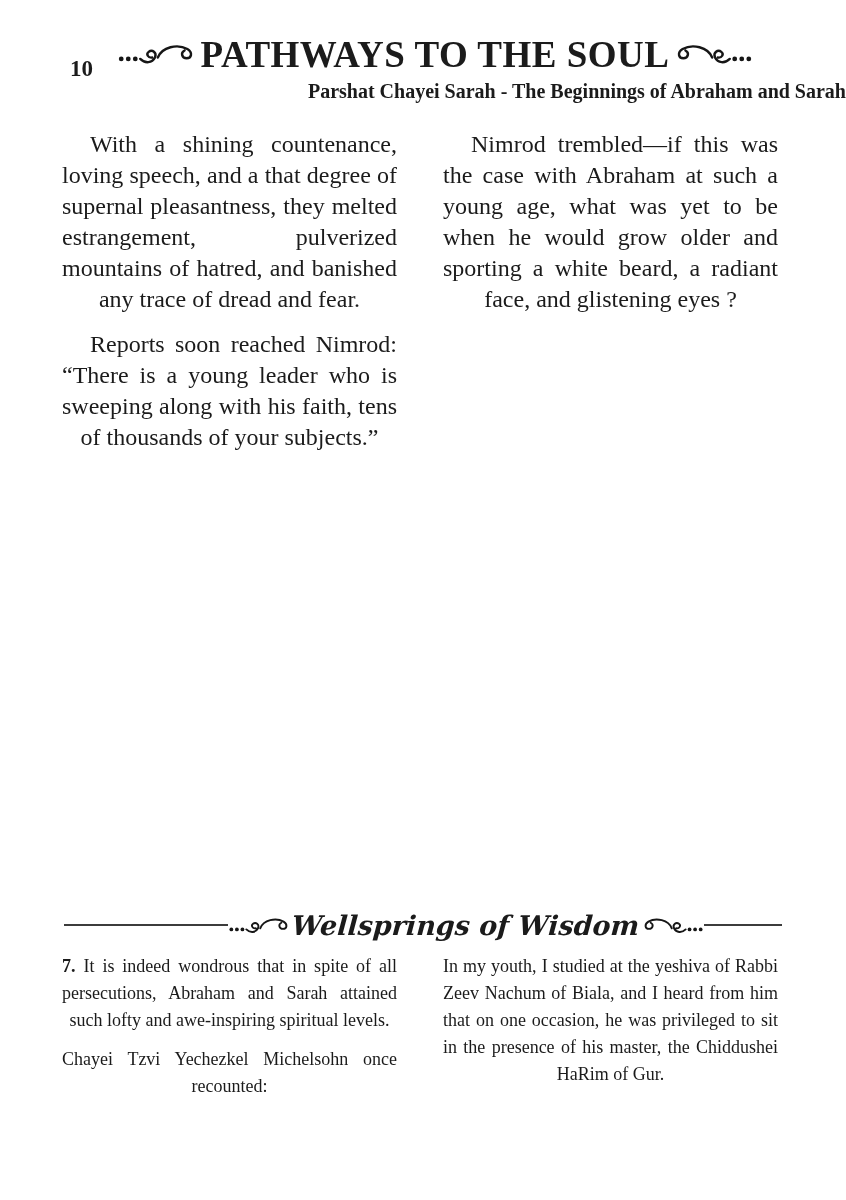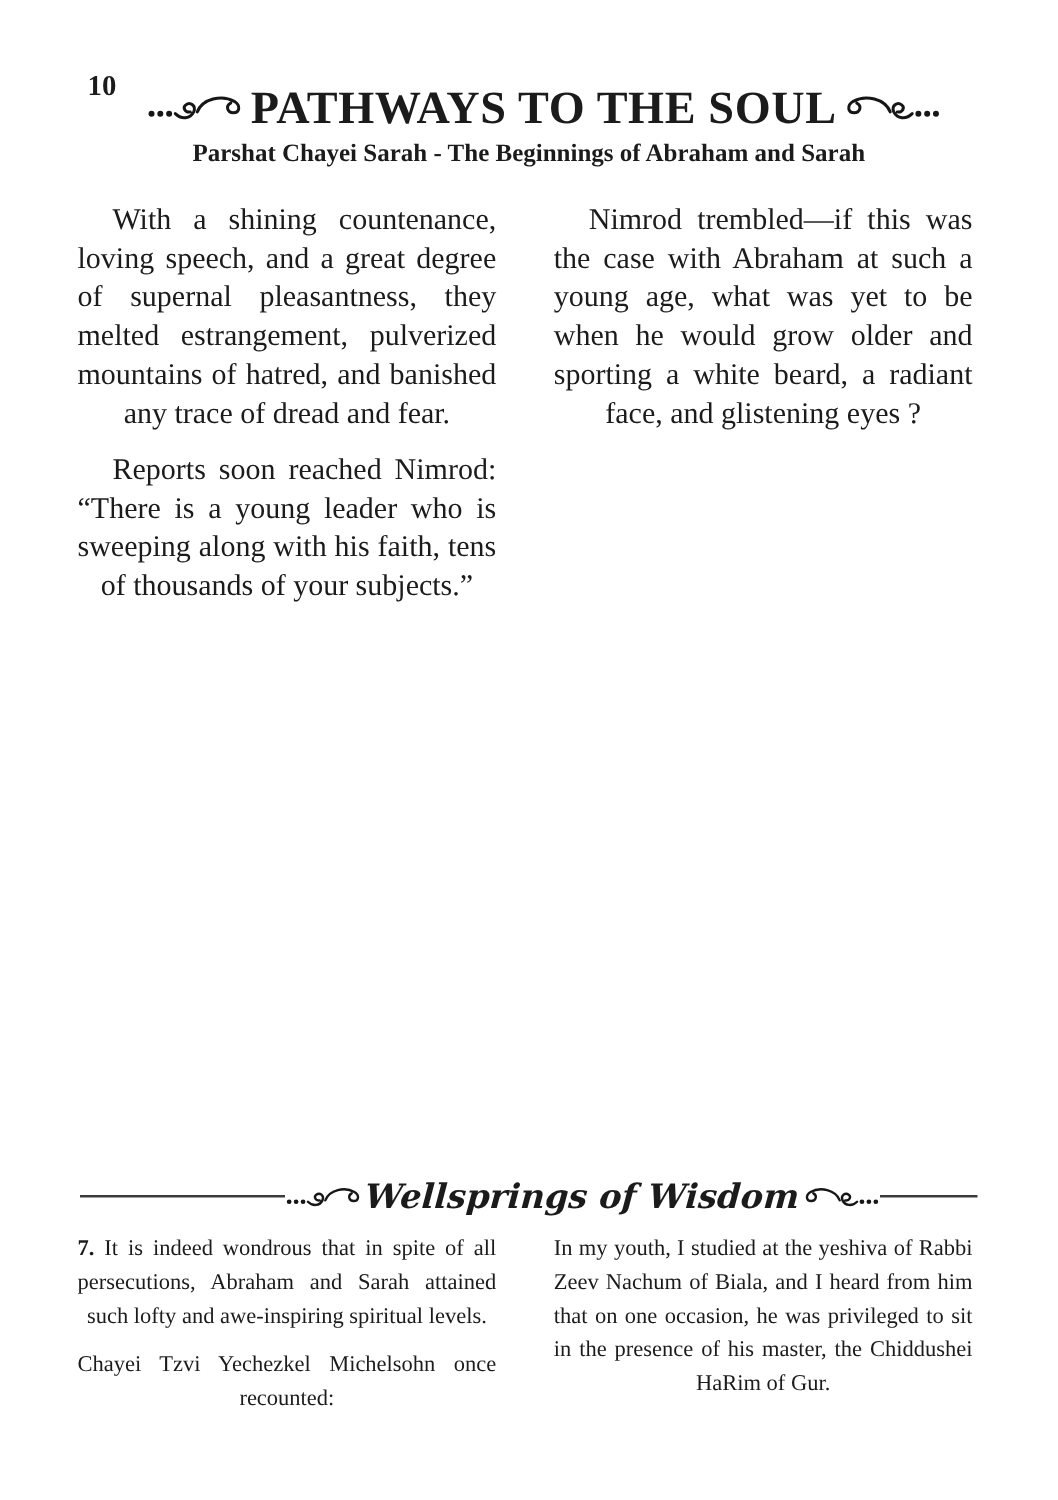--- a/index.html
+++ b/index.html
@@ -6,37 +6,37 @@
   .page {
     position:relative;
     width:846px; height:1200px;
     margin:0 auto;
     background:#ffffff;
     color:#1b1b1b;
     font-family:"Liberation Serif", serif;
     overflow:hidden;
   }
   
-  header { padding-top:64px; }
+  header { padding-top:32px; }
   .page-number {
     position:absolute; left:70px; top:56px;
     font-size:23px; font-weight:bold;
   }
   .title-row {
     display:flex; justify-content:center; align-items:center;
     gap:8px; height:44px;margin-left:24px;
   }
   .title {
     margin:0; font-size:37px; font-weight:bold;
     letter-spacing:0.5px; white-space:nowrap;
   }
   .orn { display:inline-flex; align-items:center; }
   .orn.mirror svg { transform:scaleX(-1); }
   .subtitle {
-    margin:4px 0 4px 0; text-align:center;
+    margin:4px 0 4px 0; text-align:right;
     font-size:20px; font-weight:bold;
   }
   
   .columns {
     display:flex; gap:46px;
     padding:0 68px 0 62px;
   }
   .main-cols { margin-top:26px; height:772px; overflow:hidden; }
   .col { flex:1; min-width:0; }
   .col p.para {
@@ -100,21 +100,21 @@
         <svg width="76" height="26" viewBox="0 0 108 36">
             <use href="#flourish"></use>
           </svg>
       </span>
     </div>
     <h2 class="subtitle">Parshat Chayei Sarah - The Beginnings of Abraham and Sarah</h2>
   </header>
 
   <main class="columns main-cols">
     <div class="col" id="col-left">
-        <p class="para">With a shining countenance, loving speech, and a great degree of supernal pleasantness, they melted estrangement, pulverized mountains of hatred, and banished any trace of dread and fear.</p>
+        <p class="para">With a shining countenance, loving speech, and a that degree of supernal pleasantness, they melted estrangement, pulverized mountains of hatred, and banished any trace of dread and fear.</p>
         <p class="para">Reports soon reached Nimrod: “There is a young leader who is sweeping along with his faith, tens of thousands of your subjects.”</p>
       </div>
     <div class="col" id="col-right">
         <p class="para">Nimrod trembled—if this was the case with Abraham at such a young age, what was yet to be when he would grow older and sporting a white beard, a radiant face, and glistening eyes ?</p>
       </div>
   </main>
 
   <div class="divider">
     <span class="line left"></span>
     <span class="orn">

